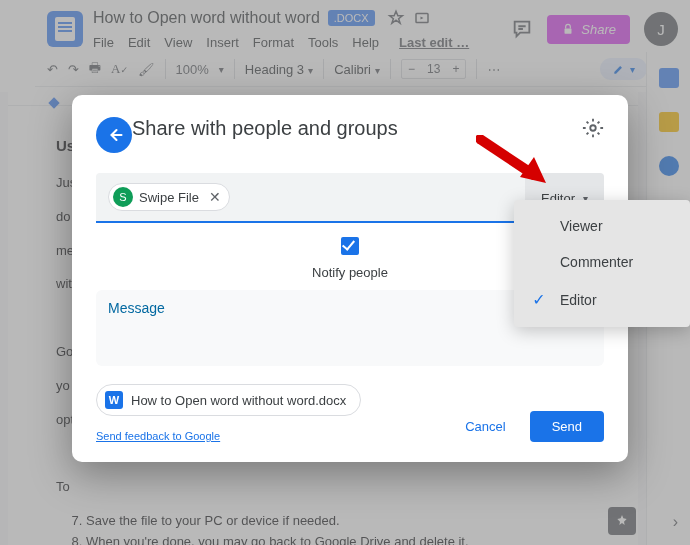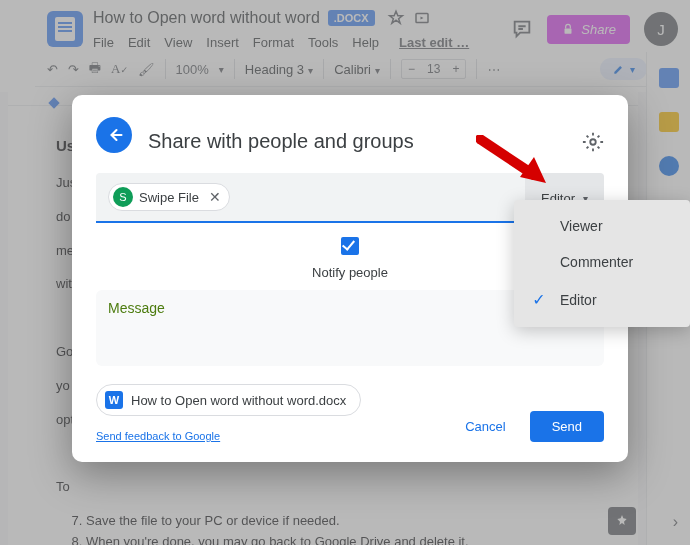--- a/index.html
+++ b/index.html
@@ -6,21 +6,21 @@
   body { margin: 0; font-family: Arial, sans-serif; background: #f8f9fa; overflow: hidden; }
   .app { position: relative; width: 690px; height: 545px; background: #fff; padding-left: 35px; }
   
   
   .header { display: flex; align-items: center; padding: 6px 12px 0 12px; height: 52px; }
   .doc-icon { width: 36px; height: 36px; background: #4285f4; border-radius: 6px; display: flex; align-items: center; justify-content: center; margin-right: 10px; }
   .doc-icon-inner { width: 20px; height: 24px; background: #fff; border-radius: 2px; position: relative; }
   .doc-icon-inner::before { content:""; position:absolute; left:3px; top:5px; right:3px; height:2px; background:#4285f4; box-shadow: 0 4px 0 #4285f4, 0 8px 0 #4285f4; }
   .title-row { display:flex; align-items:center; gap:8px; }
   .doc-title { font-size: 16px; color:#3c4043; }
-  .docx-badge { background:#4285f4; color:#fff; font-size:11px; font-weight:bold; padding:2px 6px; border-radius:3px; }
+  .docx-badge { background:#4285f4; color:#fff; font-size:11px; font-weight:normal; padding:2px 6px; border-radius:3px; }
   .title-icons { display:flex; gap:8px; margin-left:4px; color:#5f6368; }
   .title-icons svg { width:18px; height:18px; }
   .menu-row { display:flex; gap:14px; font-size:13px; color:#3c4043; margin-top:8px; }
   .menu-row .last-edit { color:#5f6368; text-decoration:underline; margin-left:6px;font-weight:bold; }
   .header-center { flex:1; }
   .header-right { display:flex; align-items:center; gap:14px; }
   .comment-icon { color:#5f6368; }
   .share-btn { background:#d946ef; color:#fff; border:none; border-radius:4px; padding:7px 14px; font-size:13px; display:flex; align-items:center; gap:6px;font-style:italic; }
   .avatar { width:34px; height:34px; border-radius:50%; background:#5f6368; color:#fff; display:flex; align-items:center; justify-content:center; font-size:15px; }
   
@@ -52,41 +52,41 @@
   .ruler::after { content:""; position:absolute; left:42px; top:7px; width:8px; height:8px; background:#4285f4; transform:rotate(45deg); }
   .doc-page { background:#fff; margin:0; padding:28px 48px; font-size:13px; color:#202124; line-height:1.6; min-height:430px; }
   .doc-page h3 { font-size:15px; margin-top:0; }
   .doc-page ol { padding-left:30px; }
   
   
   .scrim { position:absolute; inset:0; background:rgba(128,128,128,0.55); }
   
   
   .dialog { position:absolute; left:72px; top:95px; width:556px; background:#fff; border-radius:10px; box-shadow:0 12px 40px rgba(0,0,0,0.35); padding:22px 24px 20px; }
-  .dialog-head { display:flex; align-items:flex-end; gap:16px; }
+  .dialog-head { display:flex; align-items:flex-start; }
   .back-btn { width:36px; height:36px; border-radius:50%; background:#1a73e8; display:flex; align-items:center; justify-content:center; }
   .back-btn svg { stroke:#fff; }
   .dialog-title { font-size:20px; color:#3c4043; flex:1; }
   .gear { color:#5f6368; }
   
   .share-row { display:flex; margin-top:20px; position:relative; }
   .people-input { flex:1; background:#f1f3f4; border-bottom:2px solid #1a73e8; padding:10px 12px; display:flex; align-items:center; border-radius:4px 0 0 0; }
   .chip { background:#fff; border:1px solid #dadce0; border-radius:16px; padding:3px 8px 3px 4px; display:flex; align-items:center; gap:6px; font-size:13px; color:#3c4043; }
   .chip-avatar { width:20px; height:20px; border-radius:50%; background:#0f9d58; color:#fff; font-size:11px; display:flex; align-items:center; justify-content:center; }
   .chip-x { color:#5f6368; font-size:14px; margin-left:4px; }
   .role-btn { background:#e4e6e8; border:none; padding:0 16px; font-size:13px; color:#3c4043; display:flex; align-items:center; gap:8px; border-radius:0 4px 0 0; }
   .role-btn::after { content:"▾"; font-size:10px; color:#5f6368; }
   
   .arrow-overlay { position:absolute; left:380px; top:-38px; pointer-events:none; }
   
   .notify-row { display:flex; align-items:center; gap:10px; margin-top:14px; font-size:13px; color:#3c4043;flex-direction:column; }
   .checkbox-fake { width:18px; height:18px; background:#1a73e8; border-radius:2px; position:relative; }
   .checkbox-fake::after { content:""; position:absolute; left:4px; top:1px; width:5px; height:10px; border:solid #fff; border-width:0 2px 2px 0; transform:rotate(40deg); }
   
-  .msg-box { margin-top:10px; min-height:76px; padding:10px 12px; color:#4d7c0f; font-size:14px; background:#f8f9fa; border-radius:6px; }
+  .msg-box { margin-top:10px; min-height:76px; padding:10px 12px; color:#0369a1; font-size:14px; background:#f8f9fa; border-radius:6px; }
   
   .attachment { margin-top:18px; display:inline-flex; align-items:center; gap:8px; border:1px solid #dadce0; border-radius:20px; padding:6px 14px 6px 8px; font-size:13px; color:#3c4043; }
   .att-icon { width:18px; height:18px; background:#1a73e8; border-radius:3px; color:#fff; font-size:11px; font-weight:bold; display:flex; align-items:center; justify-content:center; }
   
   .feedback-link { margin-top:14px; font-size:11px; color:#1a73e8; text-decoration:underline; }
   
   .dialog-actions { display:flex; gap:8px; position:absolute; right:24px; bottom:20px; }
   .btn-cancel { background:transparent; border:none; color:#1a73e8; font-size:13px; padding:8px 16px; }
   .btn-send { background:#1a73e8; border:none; color:#fff; font-size:13px; padding:8px 22px; border-radius:4px; }
   

